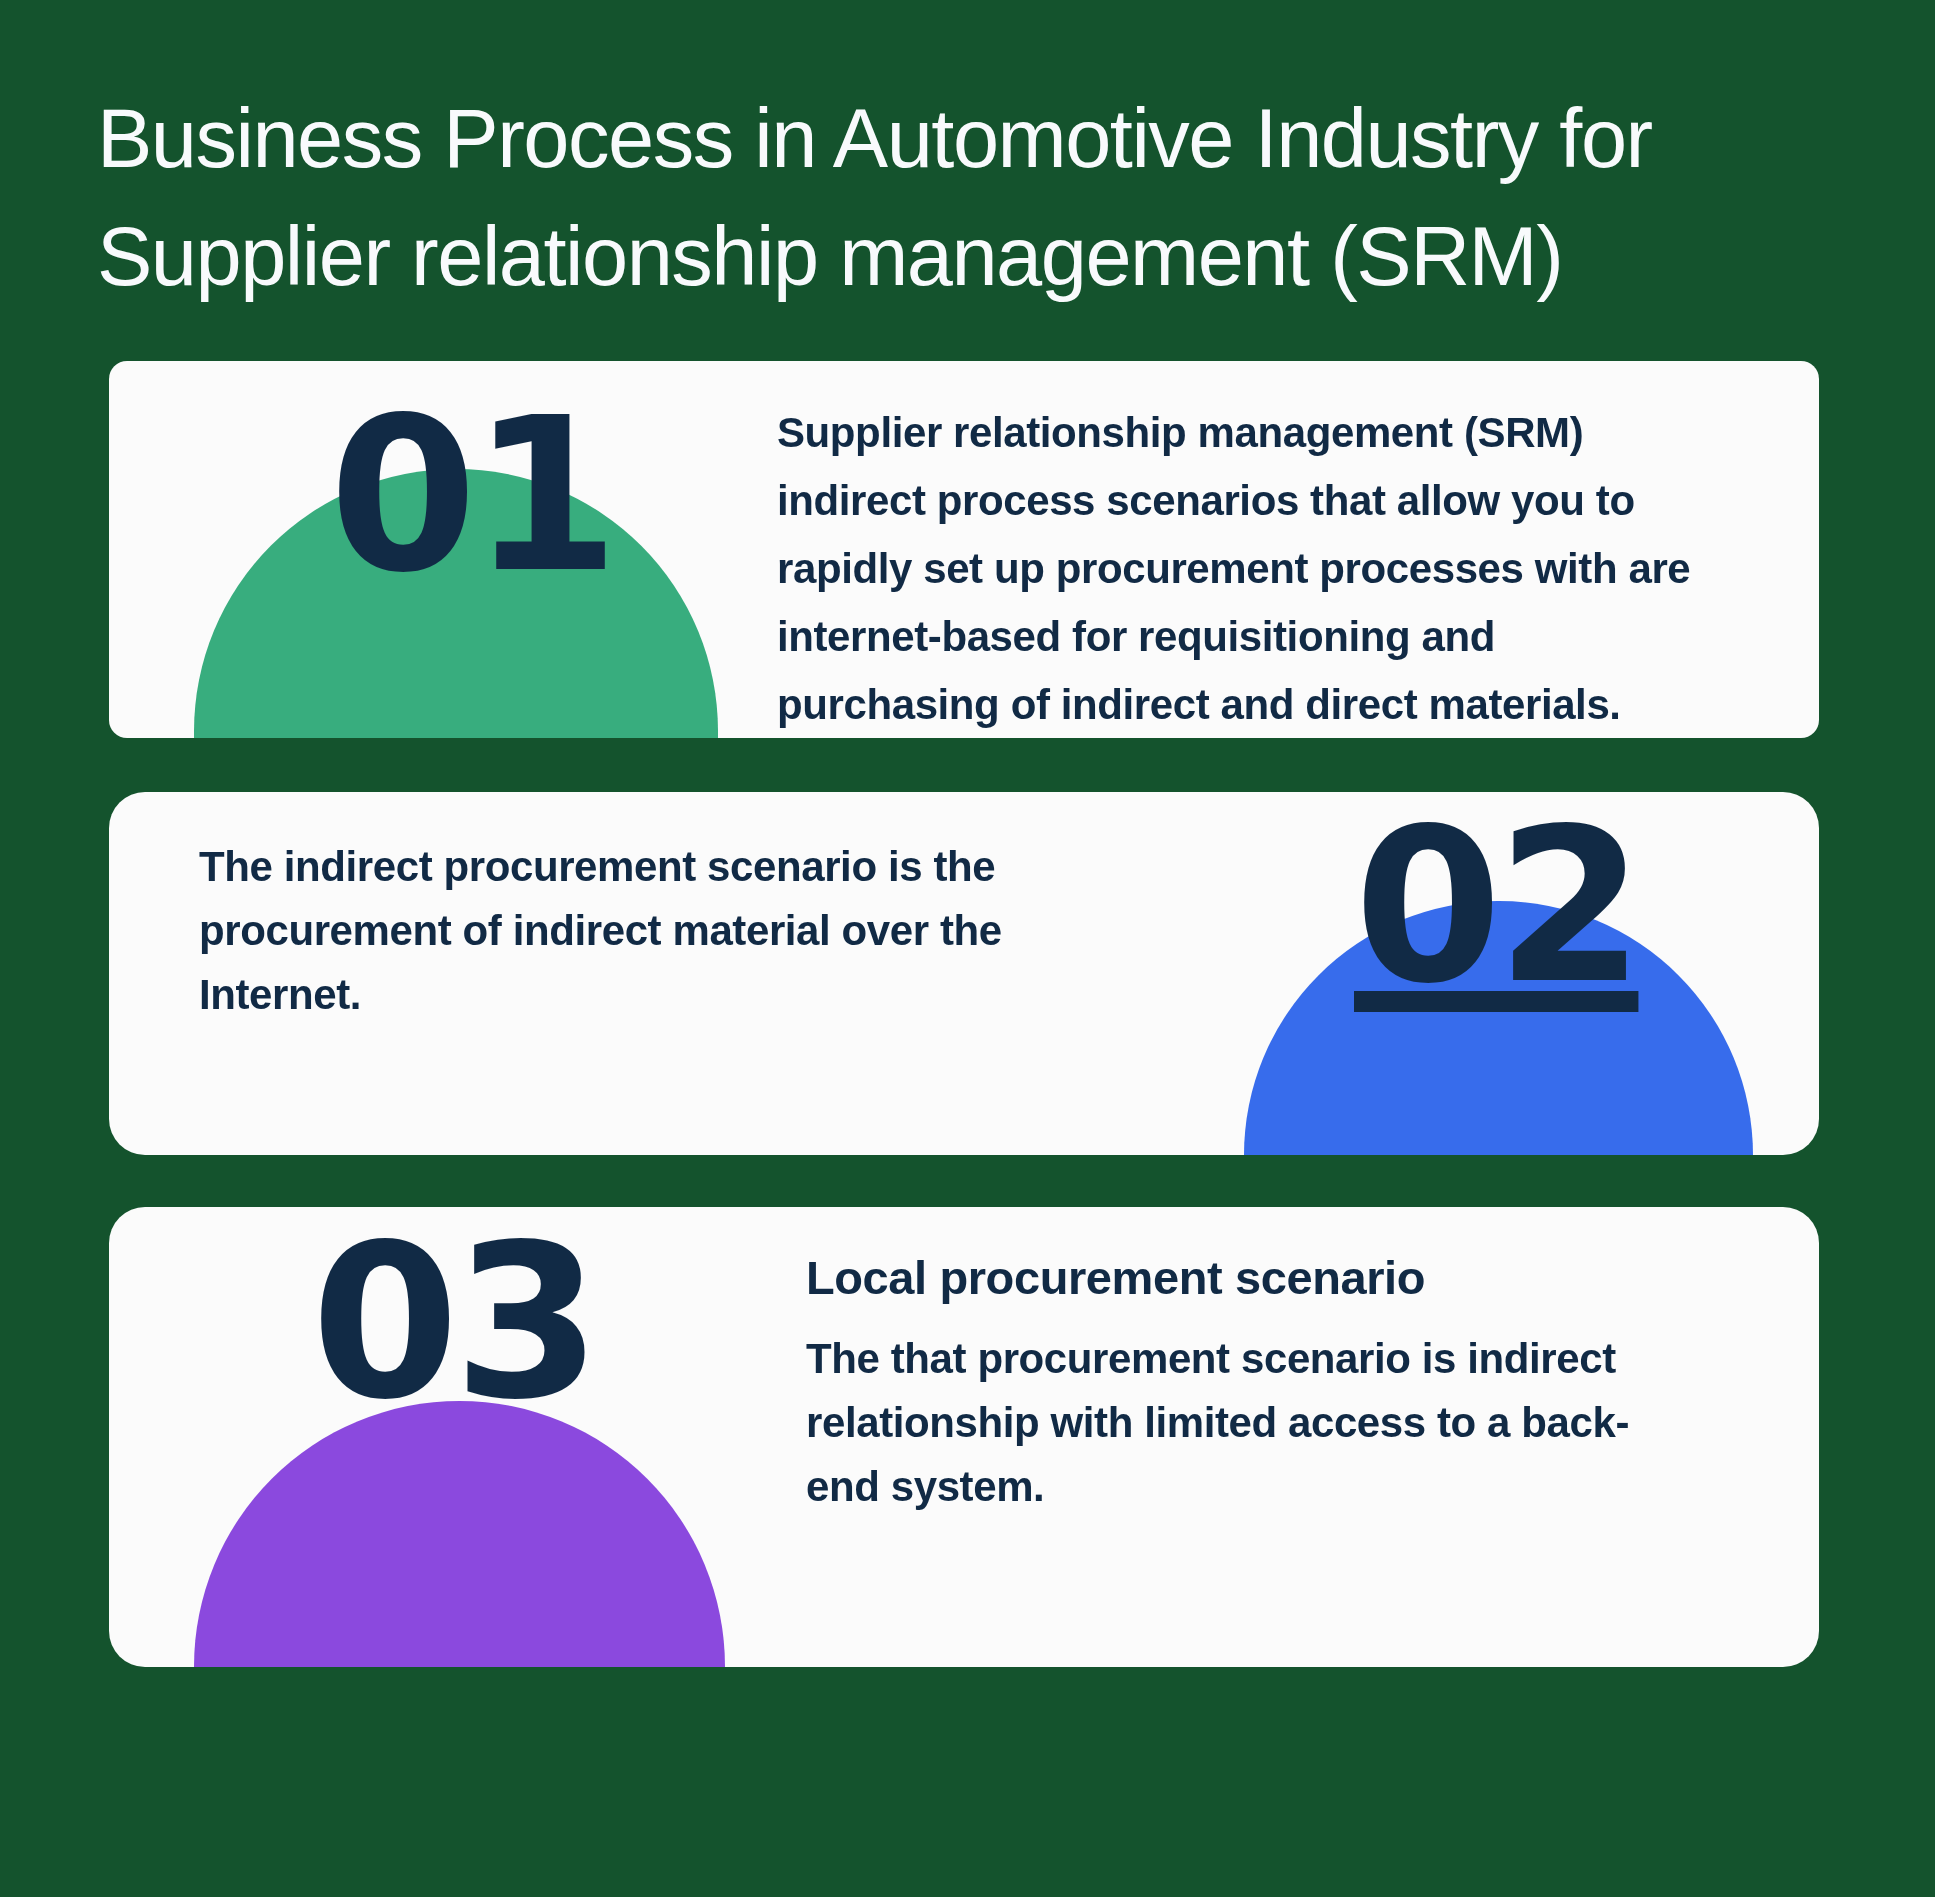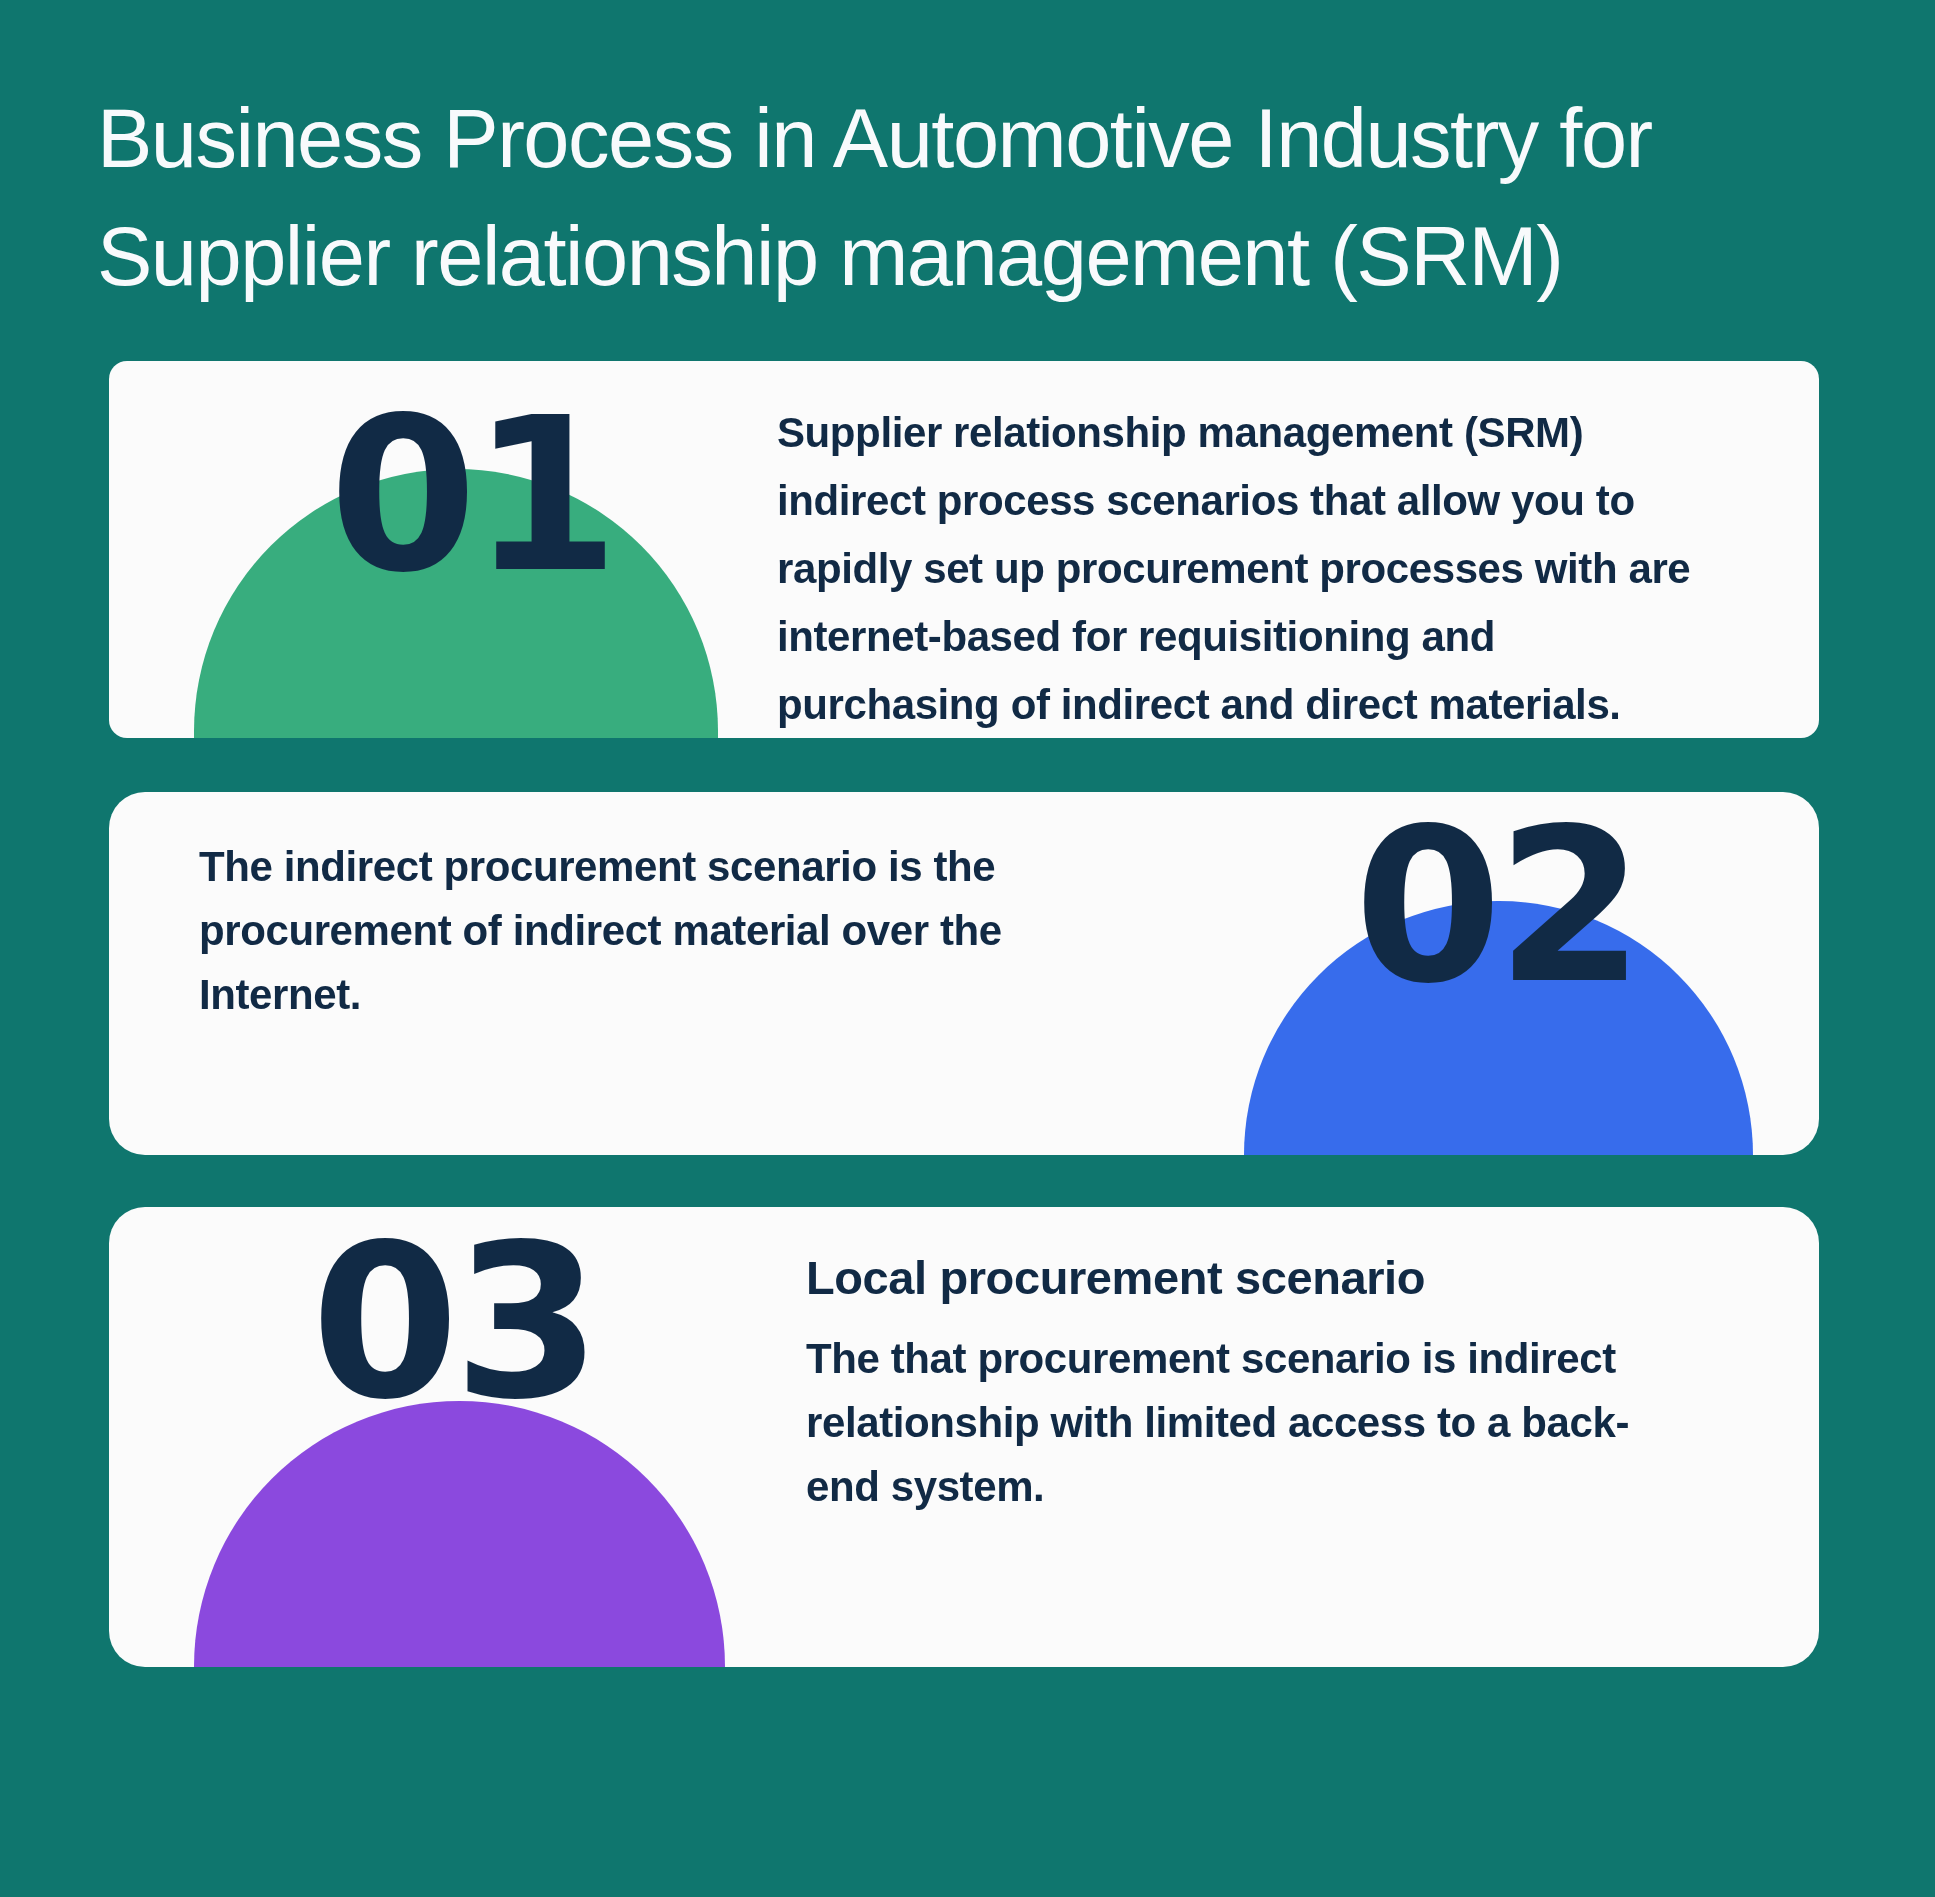--- a/index.html
+++ b/index.html
@@ -47,21 +47,21 @@
 
   .step-number {
     position: absolute;
     font-family: "DejaVu Sans", sans-serif;
     font-weight: 700;
     font-size: 213px;
     line-height: 213px;
     letter-spacing: -6px;
   }
   .num-1 { left: 220px;  top: 28px; }
-  .num-2 { left: 1245px; top: 7.6px; }
+  .num-2 { left: 1245px; top: 7.6px; text-decoration: underline; }
   .num-3 { left: 202px;  top: 9px; }
 
   .card-text {
     position: absolute;
     letter-spacing: -0.4px;
   }
   .text-1 { left: 668px; top: 38px; }
   .text-2 { left: 90px; top: 43px; }
   .text-3 { left: 673px; top: 44px; }
 
@@ -75,21 +75,21 @@
     font-size: 42px;
     line-height: 64px;
     font-weight: 700;
     margin: 0;
   }
   .lines-5 .body-line { line-height: 68px; }
 </style>
 </head>
 <body>
 
-<div class="page" style="background-color: #0f766e;">
+<div class="page" style="background-color: #14532d;">
 
   <div class="title" style="color: rgb(248, 250, 252);">
     <div>Business Process in Automotive Industry for</div>
     <div>Supplier relationship management (SRM)</div>
   </div>
 
   <div class="card card-1" style="background-color: rgb(251, 251, 251); border-radius: 18px;">
     <div class="dome dome-1" style="background-color: rgb(56, 173, 126);"></div>
     <div class="step-number num-1" style="color: rgb(17, 42, 69);">01</div>
     <div class="card-text text-1 lines-5" style="color: rgb(17, 42, 69);">

